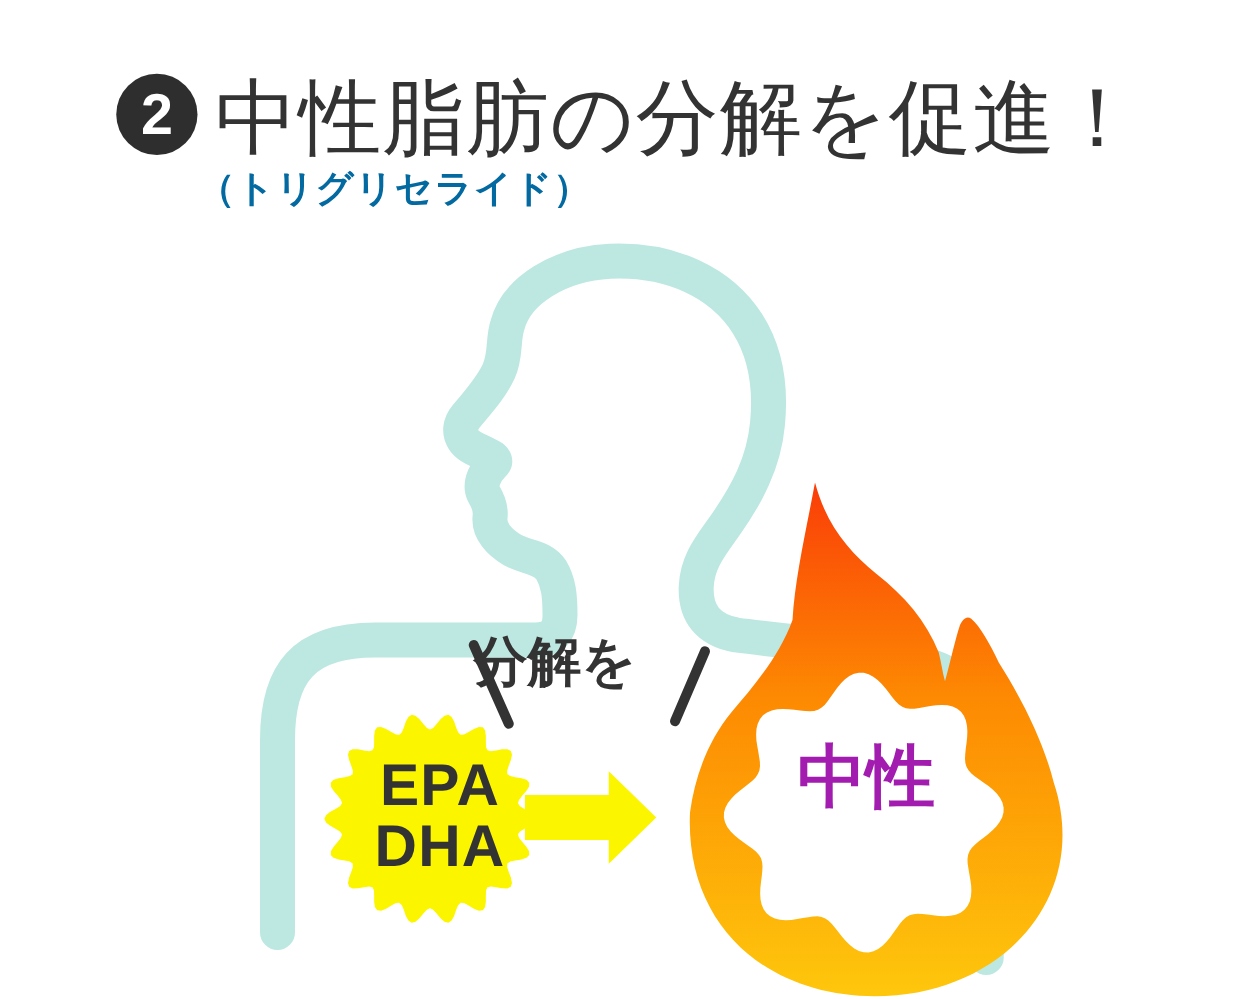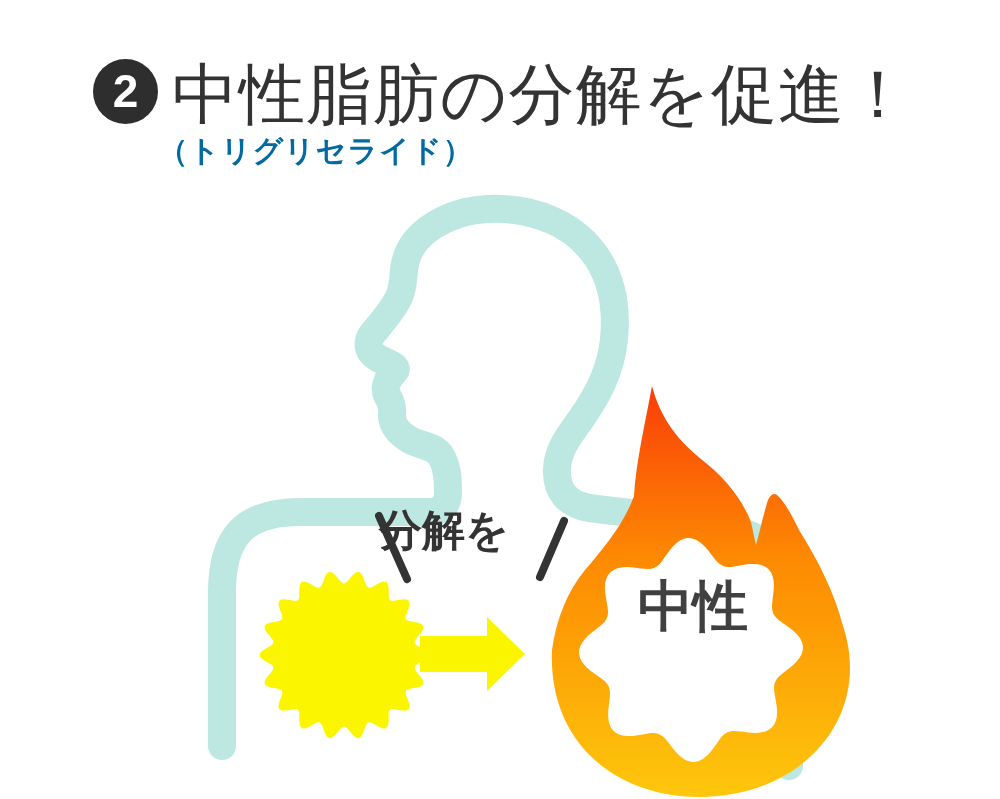--- a/index.html
+++ b/index.html
@@ -115,18 +115,22 @@
   <div class="abs step-badge" style="background: rgb(46, 46, 46); color: rgb(255, 255, 255);">2</div>
 
   <div class="abs heading" style="color: rgb(51, 51, 51);">中性脂肪の分解を促進！</div>
 
   <div class="abs subheading" style="color: #0369a1;">（トリグリセライド）</div>
 
   <div class="abs center-label process-label" style="color: rgb(51, 51, 51);">
     <div>分解を</div>
   </div>
 
+  <div class="abs center-label supplement-label" style="color: rgb(51, 51, 51);">
+    <div>EPA</div>
+    <div>DHA</div>
+  </div>
 
-  <div class="abs center-label fat-label" style="color: #404040;">
+  <div class="abs center-label fat-label" style="color: #a21caf; margin-top: 15px;">
     <div>中性</div>
   </div>
 
 </div>
 
 </body></html>

